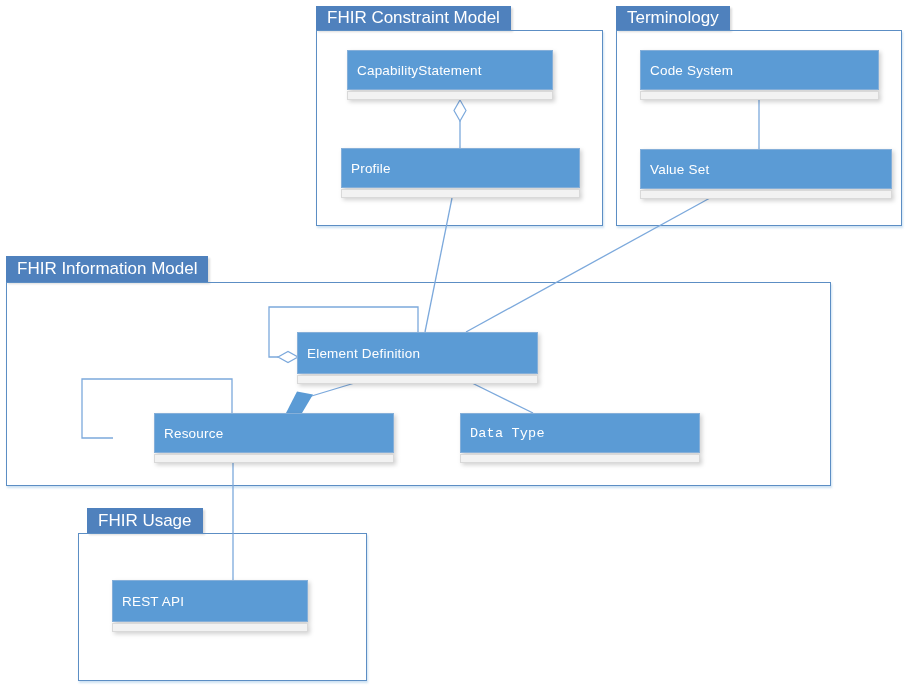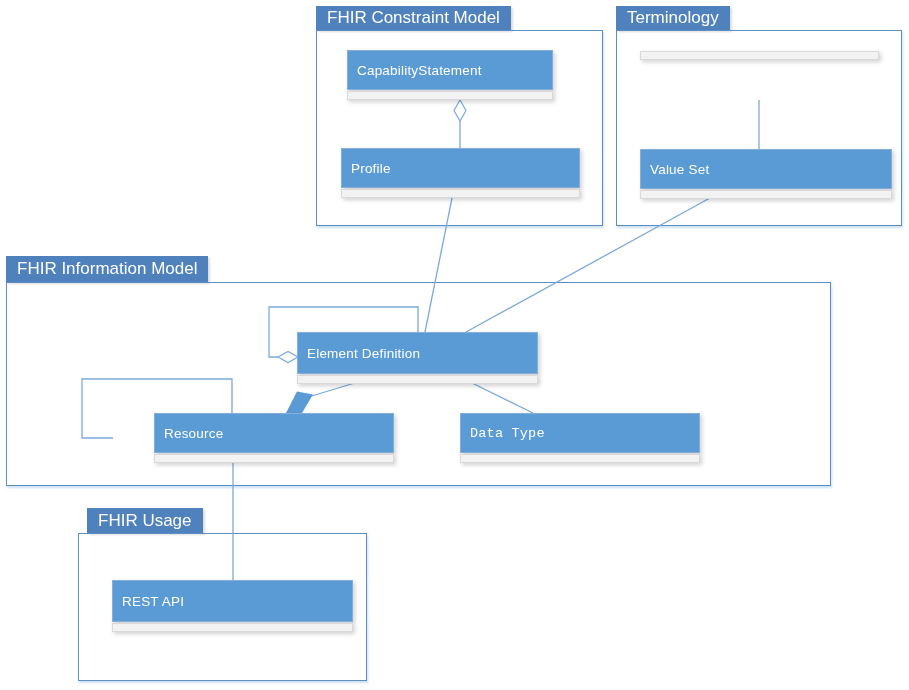--- a/index.html
+++ b/index.html
@@ -90,20 +90,21 @@
     <div class="class-head">CapabilityStatement</div>
     <div class="class-strip"></div>
   </div>
 
   <div class="class-node" style="left:341px;top:148px;width:239px;">
     <div class="class-head">Profile</div>
     <div class="class-strip"></div>
   </div>
 
   <div class="class-node" style="left:640px;top:50px;width:239px;">
+    <div class="class-head">Code System</div>
     <div class="class-strip"></div>
   </div>
 
   <div class="class-node" style="left:640px;top:149px;width:252px;">
     <div class="class-head">Value Set</div>
     <div class="class-strip"></div>
   </div>
 
   <div class="class-node" style="left:297px;top:332px;width:241px;">
     <div class="class-head" style="height:42px;">Element Definition</div>
@@ -113,18 +114,18 @@
   <div class="class-node" style="left:113px;top:413px;width:240px;padding-left:41px;">
     <div class="class-head">Resource</div>
     <div class="class-strip"></div>
   </div>
 
   <div class="class-node" style="left:460px;top:413px;width:240px;font-family:Liberation Mono, monospace;">
     <div class="class-head">Data Type</div>
     <div class="class-strip"></div>
   </div>
 
-  <div class="class-node" style="left:112px;top:580px;width:241px;text-align:center;">
+  <div class="class-node" style="left:112px;top:580px;width:196px;text-align:center;">
     <div class="class-head" style="height:42px;">REST API</div>
     <div class="class-strip"></div>
   </div>
 
 </div>
 
 </body></html>

